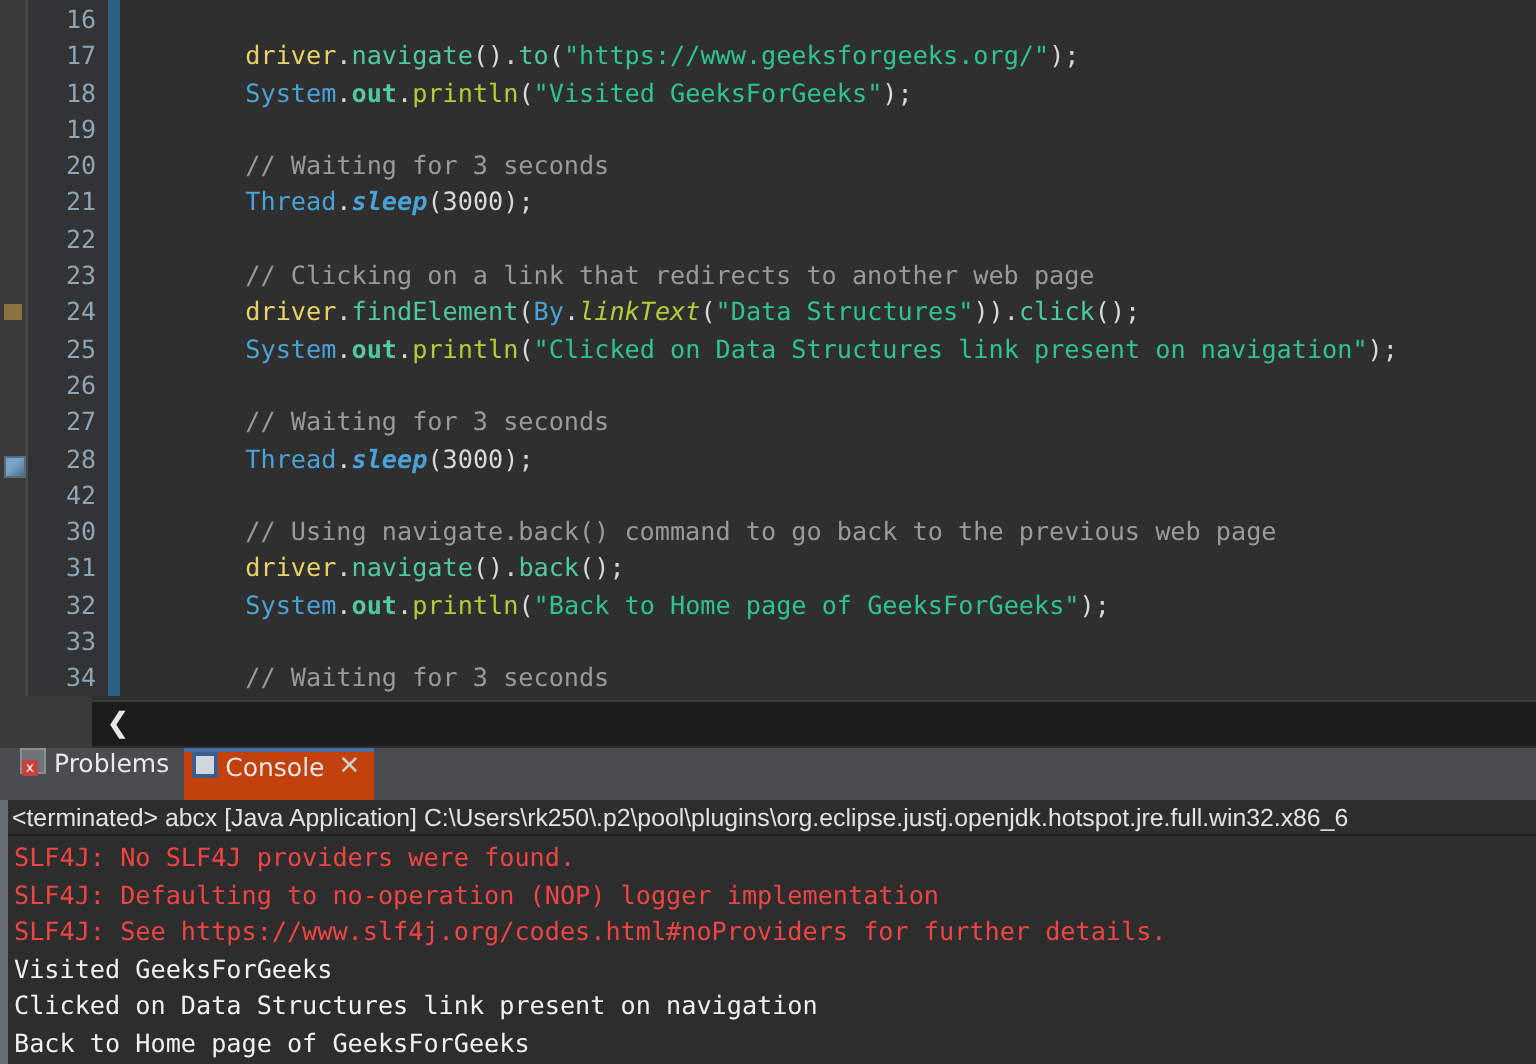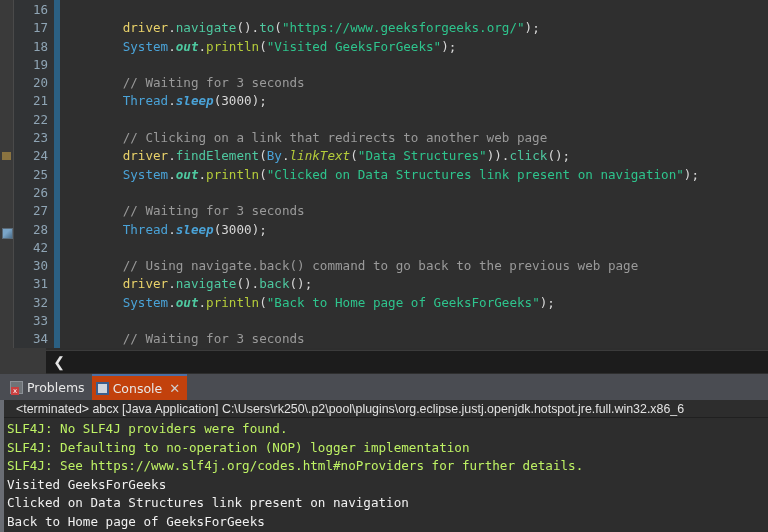--- a/index.html
+++ b/index.html
@@ -82,21 +82,21 @@
   }
   .code-line { height: 18.3px; white-space: pre; }
 
   
   .t-var     { color: #e9d26a; }
   .t-method  { color: #4ec9a0; }
   .t-punct   { color: #d8d8d8; }
   .t-str     { color: #2ec48d; }
   .t-comment { color: #9a9a9a; }
   .t-class   { color: #4aa3d8; }
-  .t-field   { color: #4ec9a0; font-style: italic; font-weight: bold; }
+  .t-field   { color: #4ec9a0; font-weight: bold; }
   .t-static  { color: #b5cc3a; font-style: italic; }
   .t-stmeth  { color: #b5cc3a; }
   .t-num     { color: #d8d8d8; }
   .t-italicm { color: #4aa3d8; font-style: italic; font-weight: bold;}
 
   
   .hscroll {
     position: absolute;
     left: 46px; top: 350px;
     width: 722px; height: 22px;
@@ -132,21 +132,20 @@
     position: relative;
     height: 26px;
     background: #4a4c52;
     display: flex;
     align-items: center;
     padding-left: 6px;
     box-sizing: border-box;
   }
   .tab {
     display: flex;
-    align-items: center;
     height: 26px;
     padding: 0 7px 0 4px;
     color: #e8e8e8;
     font-family: "DejaVu Sans", sans-serif;
     font-size: 12.5px;
     gap: 4px;
     white-space: nowrap;
     cursor: default;
   }
   .tab.active {
@@ -220,36 +219,36 @@
     border-left: 4px solid #6a6d74;
     box-sizing: border-box;
     overflow: hidden;
   }
   .terminated-line {
     color: #e2e2e2;
     font-family: "Liberation Sans", sans-serif;
     font-size: 12.4px;
     line-height: 17px;
     white-space: pre;
-    padding-left: 12px;
+    padding-left: 2px;
     padding-top: 1px;
     overflow: hidden;
     border-bottom: 1px solid #202020;
     height: 18px;
     box-sizing: border-box;
   }
   .console-out {
     padding-left: 3px;
     padding-top: 2px;
     font-family: "DejaVu Sans Mono", monospace;
     font-size: 12.6px;
     line-height: 18.6px;
     white-space: pre;
   }
-  .c-err { color: #bef264; }
+  .c-err { color: #ef4444; }
   .c-std { color: #f0f0f0; }
 </style>
 </head>
 <body>
 
 <div id="app">
 
   <div class="editor">
     <div class="annotation-ruler">
       <div class="ruler-mark todo" style="top:152px;"></div>

